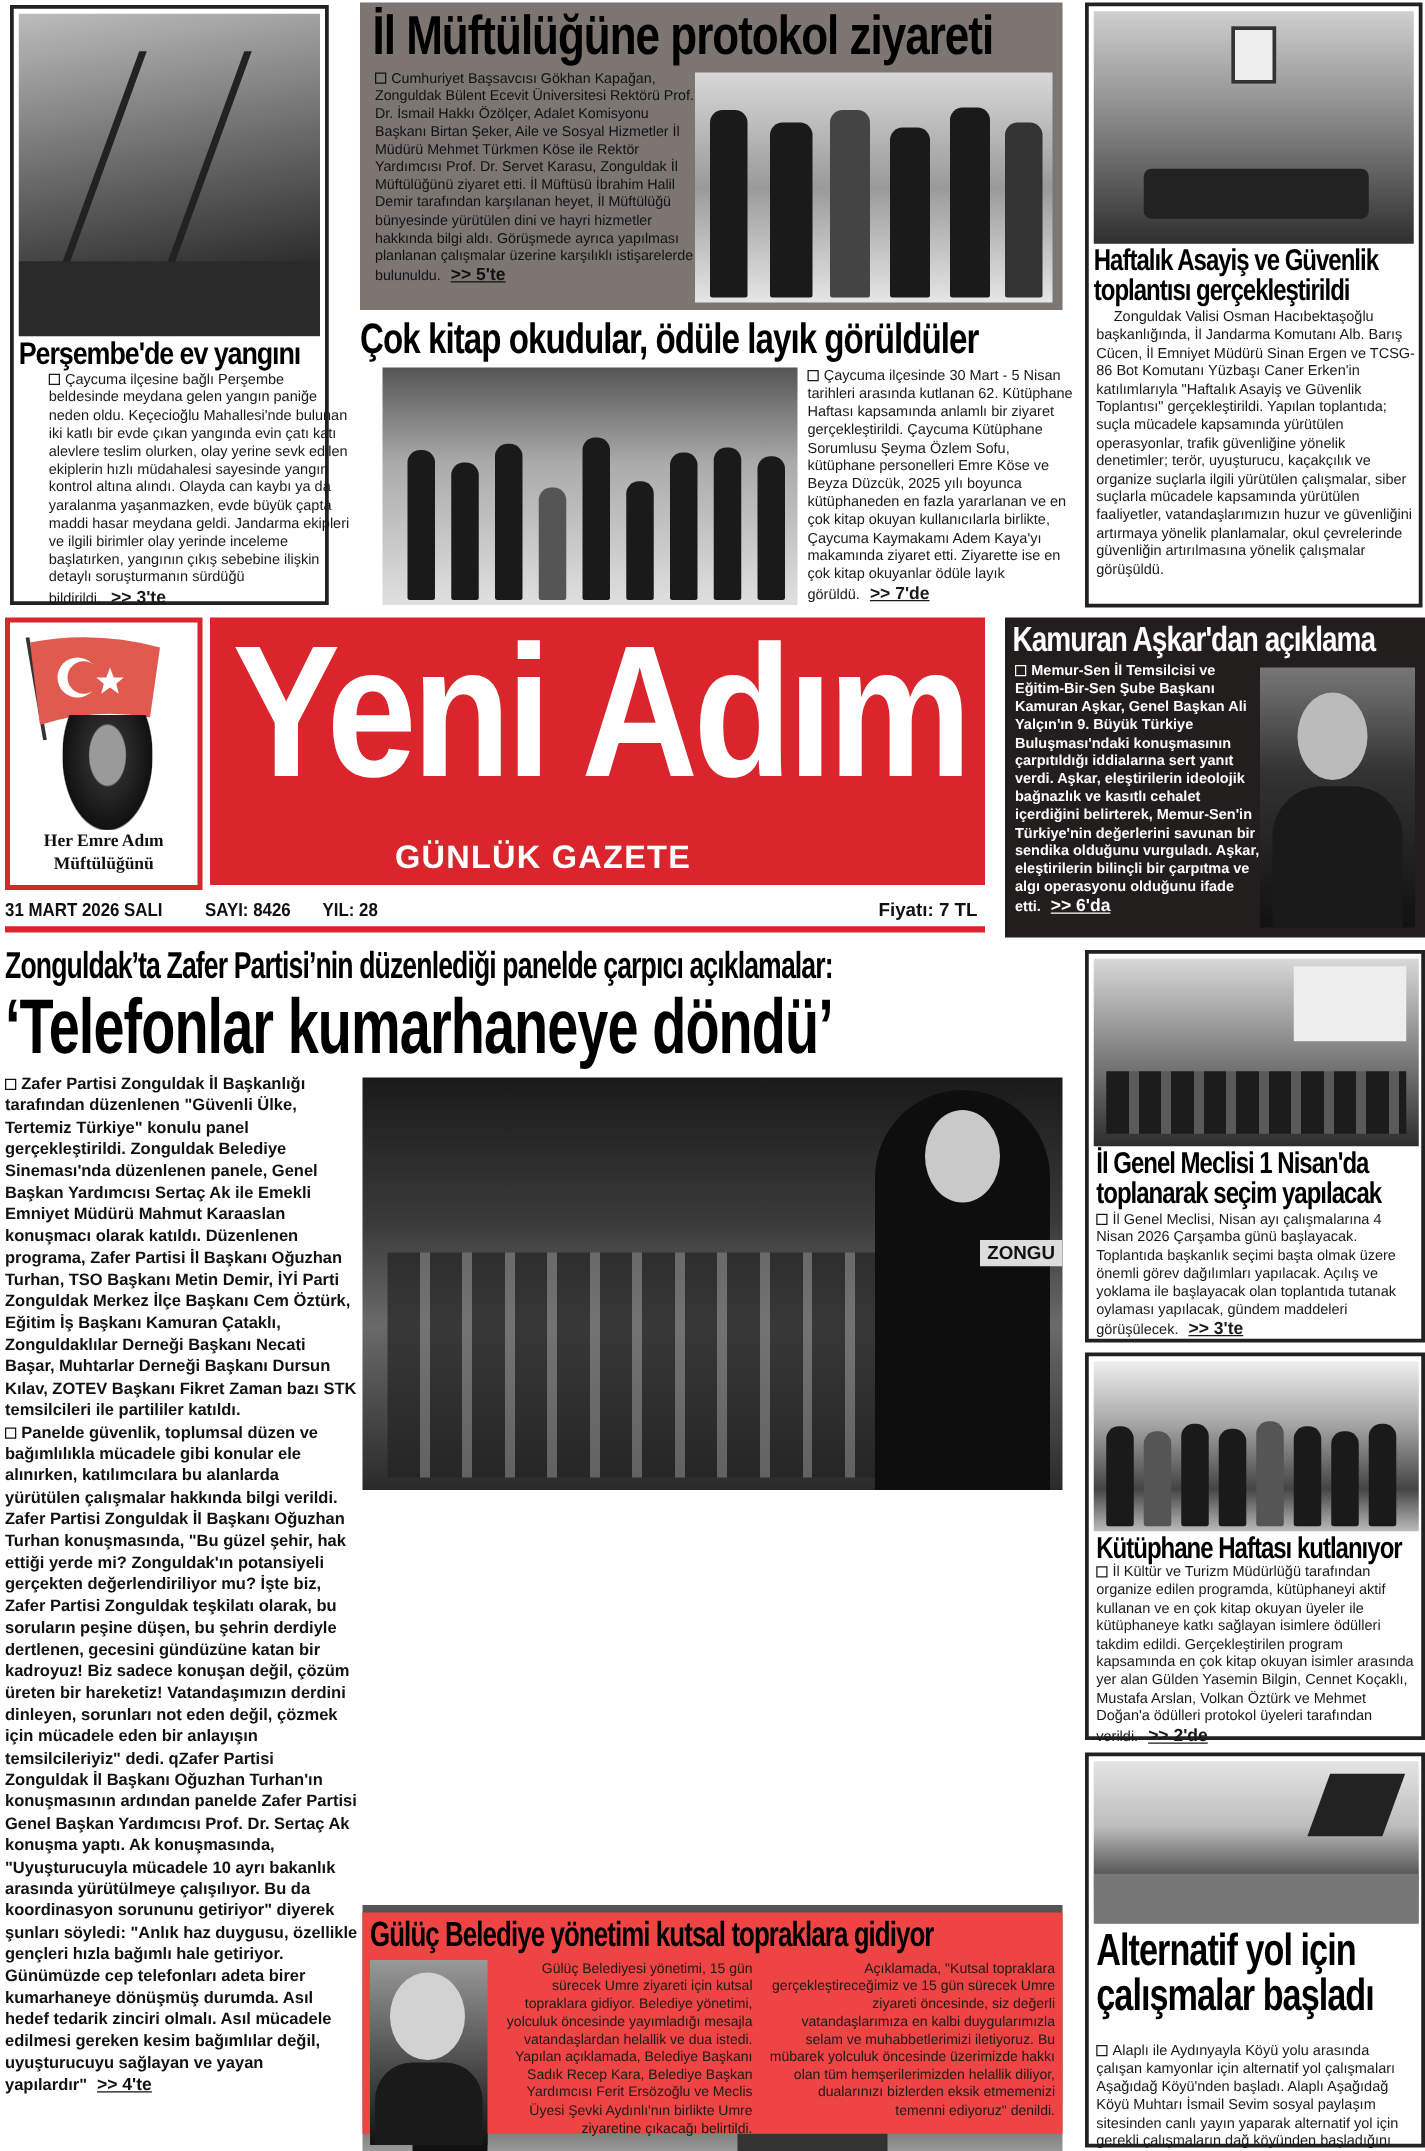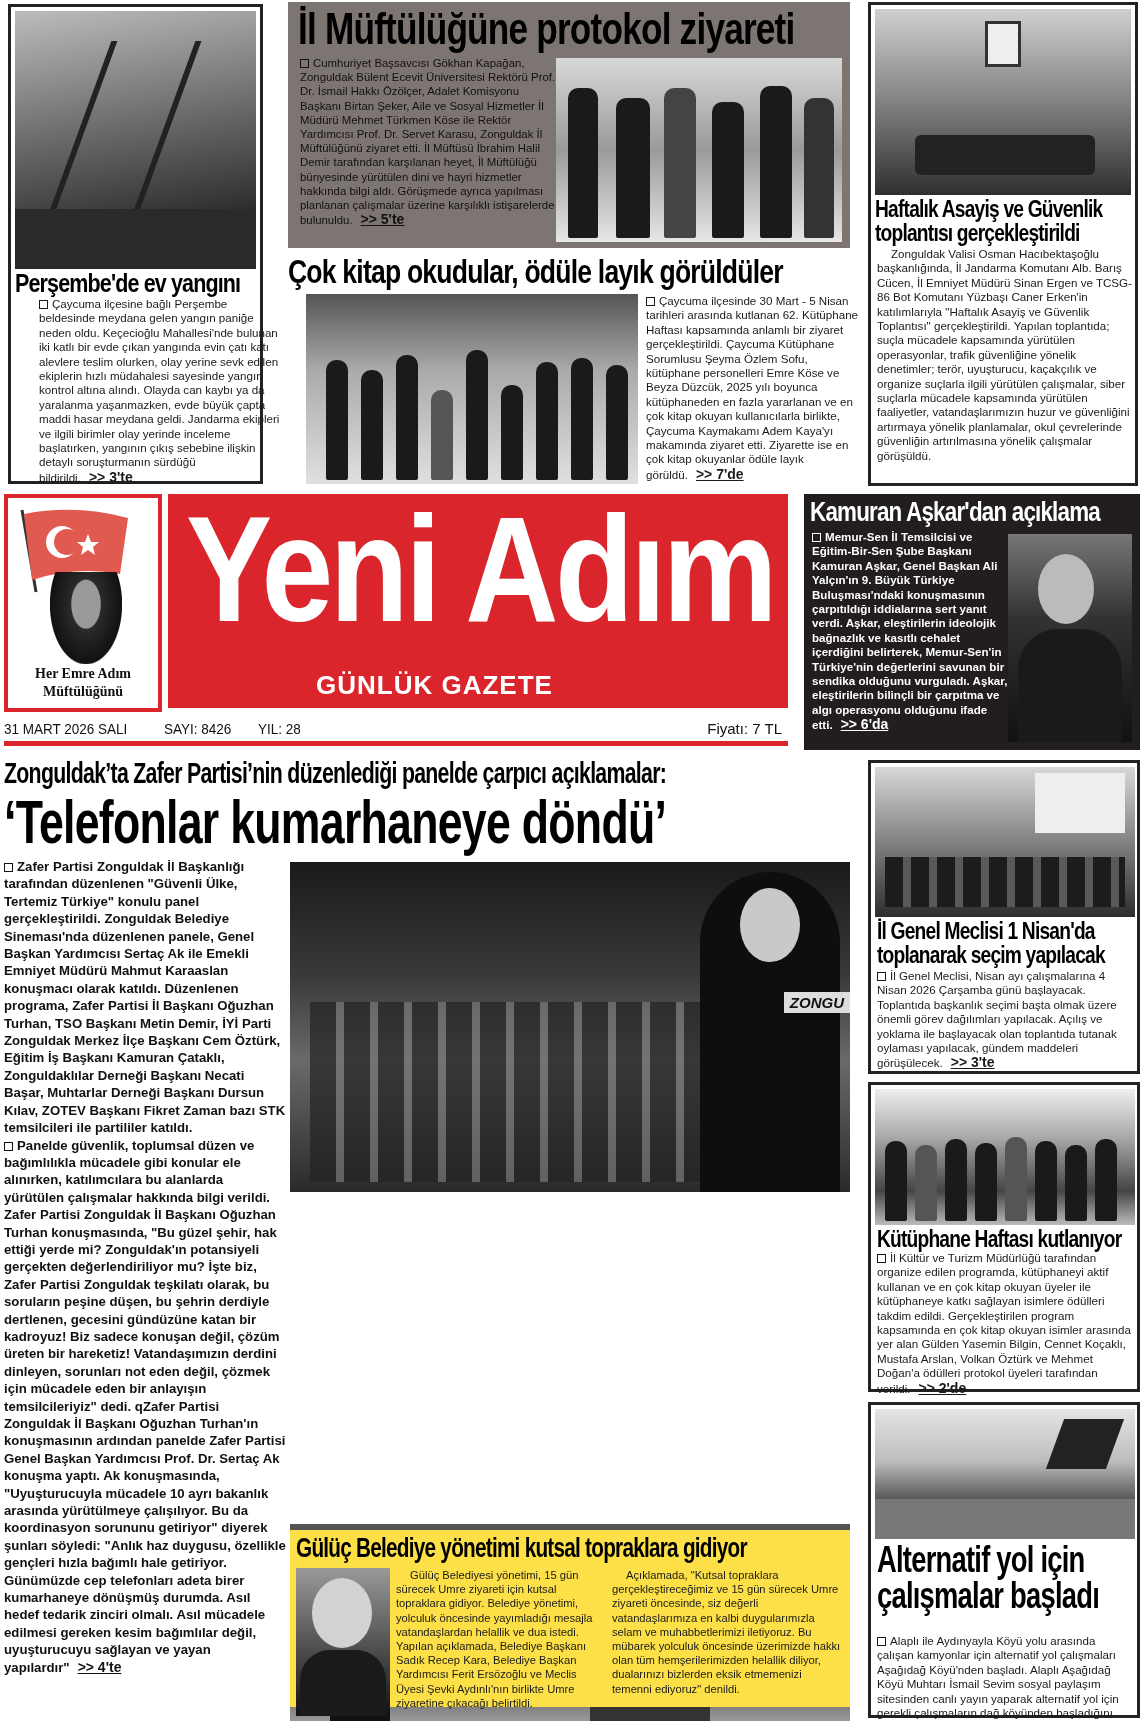--- a/index.html
+++ b/index.html
@@ -83,21 +83,21 @@
   <div style="position:absolute;left:42px;top:74px;width:72px;height:92px;background:radial-gradient(ellipse at 50% 35%,#9a9a9a 0 28%,#2a2a2a 30%,#111 70%,transparent 72%);"></div>
   <div style="position:absolute;left:0;width:100%;top:168px;text-align:center;font-family:'Liberation Serif',serif;font-weight:bold;font-size:14px;">Her Emre Adım</div>
   <div style="position:absolute;left:0;width:100%;top:186px;text-align:center;font-family:'Liberation Serif',serif;font-weight:bold;font-size:14px;">Müftülüğünü</div>
 </div>
 
 <div class="abs" style="left:168px;top:494px;width:620px;height:214px;background:#d9252b;">
   <div style="position:absolute;left:18px;top:-10px;font-family:'Liberation Sans',sans-serif;font-weight:bold;color:#fff;font-size:150px;line-height:170px;letter-spacing:-4px;transform:scaleX(0.86);transform-origin:left top;white-space:nowrap;">Yeni Adım</div>
   <div style="position:absolute;left:148px;top:176px;font-weight:bold;color:#fff;font-size:26px;letter-spacing:1px;">GÜNLÜK GAZETE</div>
 </div>
 
-<div class="abs" style="left:4px;top:716px;width:784px;height:30px;border-bottom:5px solid #d9252b;font-weight:normal;font-size:15px;">
+<div class="abs" style="left:4px;top:716px;width:784px;height:30px;border-bottom:5px solid #d9252b;font-weight:bold;font-size:15px;">
   <span style="position:absolute;left:0;top:4px;transform:scaleX(0.9);transform-origin:left;white-space:nowrap;">31 MART 2026 SALI</span>
   <span style="position:absolute;left:160px;top:4px;transform:scaleX(0.9);transform-origin:left;white-space:nowrap;">SAYI: 8426</span>
   <span style="position:absolute;left:254px;top:4px;transform:scaleX(0.9);transform-origin:left;white-space:nowrap;">YIL: 28</span>
   <span style="position:absolute;right:6px;top:4px;white-space:nowrap;">Fiyatı: 7 TL</span>
 </div>
 
 <div class="abs" style="left:804px;top:494px;width:336px;height:256px;background:#221e1d;">
   <div class="hl abs" style="left:6px;top:2px;font-size:28px;color:#fff;transform:scaleX(0.80);">Kamuran Aşkar'dan açıklama</div>
   <div class="txt b abs" style="left:8px;top:36px;width:196px;color:#fff;font-size:11.6px;line-height:14.4px;">
     <span class="sq" style="border-color:#fff"></span><span>Memur-Sen İl Temsilcisi ve Eğitim-Bir-Sen Şube Başkanı Kamuran Aşkar, Genel Başkan Ali Yalçın'ın 9. Büyük Türkiye Buluşması'ndaki konuşmasının çarpıtıldığı iddialarına sert yanıt verdi. Aşkar, eleştirilerin ideolojik bağnazlık ve kasıtlı cehalet içerdiğini belirterek, Memur-Sen'in Türkiye'nin değerlerini savunan bir sendika olduğunu vurguladı. Aşkar, eleştirilerin bilinçli bir çarpıtma ve algı operasyonu olduğunu ifade etti.</span><span class="more" style="color:#fff">&gt;&gt; 6'da</span>
@@ -109,21 +109,21 @@
 </div>
 
 <div class="hl abs" style="left:4px;top:756px;font-size:30px;transform:scaleX(0.71);">Zonguldak’ta Zafer Partisi’nin düzenlediği panelde çarpıcı açıklamalar:</div>
 <div class="hl abs" style="left:4px;top:786px;font-size:62px;transform:scaleX(0.72);">‘Telefonlar kumarhaneye döndü’</div>
 
 <div class="txt b abs" style="left:4px;top:858px;width:282px;font-size:13.2px;line-height:17.4px;color:#111;">
   <p><span class="sq"></span><span>Zafer Partisi Zonguldak İl Başkanlığı tarafından düzenlenen "Güvenli Ülke, Tertemiz Türkiye" konulu panel gerçekleştirildi. Zonguldak Belediye Sineması'nda düzenlenen panele, Genel Başkan Yardımcısı Sertaç Ak ile Emekli Emniyet Müdürü Mahmut Karaaslan konuşmacı olarak katıldı. Düzenlenen programa, Zafer Partisi İl Başkanı Oğuzhan Turhan, TSO Başkanı Metin Demir, İYİ Parti Zonguldak Merkez İlçe Başkanı Cem Öztürk, Eğitim İş Başkanı Kamuran Çataklı,  Zonguldaklılar Derneği Başkanı Necati Başar, Muhtarlar Derneği Başkanı Dursun Kılav, ZOTEV Başkanı Fikret Zaman bazı STK temsilcileri ile partililer katıldı.</span></p>
   <p><span class="sq"></span><span>Panelde güvenlik, toplumsal düzen ve bağımlılıkla mücadele gibi konular ele alınırken, katılımcılara bu alanlarda yürütülen çalışmalar hakkında bilgi verildi. Zafer Partisi Zonguldak İl Başkanı Oğuzhan Turhan konuşmasında, "Bu güzel şehir, hak ettiği yerde mi? Zonguldak'ın potansiyeli gerçekten değerlendiriliyor mu? İşte biz, Zafer Partisi Zonguldak teşkilatı olarak, bu soruların peşine düşen, bu şehrin derdiyle dertlenen, gecesini gündüzüne katan bir kadroyuz! Biz sadece konuşan değil, çözüm üreten bir hareketiz! Vatandaşımızın derdini dinleyen, sorunları not eden değil, çözmek için mücadele eden bir anlayışın temsilcileriyiz" dedi. qZafer Partisi Zonguldak İl Başkanı Oğuzhan Turhan'ın konuşmasının ardından panelde Zafer Partisi Genel Başkan Yardımcısı Prof. Dr. Sertaç Ak konuşma yaptı. Ak konuşmasında, "Uyuşturucuyla mücadele 10 ayrı bakanlık arasında yürütülmeye çalışılıyor. Bu da koordinasyon sorununu getiriyor" diyerek şunları söyledi: "Anlık haz duygusu, özellikle gençleri hızla bağımlı hale getiriyor. Günümüzde cep telefonları adeta birer kumarhaneye dönüşmüş durumda. Asıl hedef tedarik zinciri olmalı. Asıl mücadele edilmesi gereken kesim bağımlılar değil, uyuşturucuyu sağlayan ve yayan yapılardır"</span><span class="more">&gt;&gt; 4'te</span></p>
 </div>
 
-<div class="photo abs" style="left:290px;top:862px;width:560px;height:330px;background:linear-gradient(180deg,#1a1a1a,#3a3a3a 35%,#6a6a6a 60%,#2a2a2a);font-style:italic;">
+<div class="photo abs" style="left:290px;top:862px;width:560px;height:330px;background:linear-gradient(180deg,#1a1a1a,#3a3a3a 35%,#6a6a6a 60%,#2a2a2a);">
   <div style="position:absolute;left:20px;top:140px;width:420px;height:180px;background:repeating-linear-gradient(90deg,#222 0 26px,#777 26px 34px);opacity:.7;"></div>
   <div style="position:absolute;right:10px;top:10px;width:140px;height:320px;background:#0e0e0e;border-radius:70px 70px 0 0;"></div>
   <div style="position:absolute;right:50px;top:26px;width:60px;height:74px;border-radius:50%;background:#c9c9c9;"></div>
   <div style="position:absolute;right:0;top:130px;background:#ddd;color:#111;font-weight:bold;font-size:15px;padding:2px 6px;">ZONGU</div>
 </div>
 
 <div class="photo abs" style="left:290px;top:1194px;width:560px;height:330px;background:linear-gradient(180deg,#555,#2a2a2a 40%,#d4d4d4 70%,#9a9a9a);">
   <div style="position:absolute;left:10px;top:20px;font-size:26px;color:#ddd;font-weight:bold;">al Kumar Gerçeği</div>
   <div style="position:absolute;left:40px;top:80px;width:60px;height:200px;background:#111;border-radius:30px 30px 4px 4px;"></div>
   <div style="position:absolute;left:52px;top:60px;width:34px;height:42px;border-radius:50%;background:#bbb;"></div>
@@ -165,21 +165,21 @@
     <div style="position:absolute;right:20px;top:10px;width:60px;height:50px;background:#222;transform:skewX(-20deg);"></div>
     <div style="position:absolute;left:0;bottom:0;width:100%;height:40px;background:#777;"></div>
   </div>
   <div class="hl abs" style="left:6px;top:134px;font-size:36px;transform:scaleX(0.76);">Alternatif yol için</div>
   <div class="hl abs" style="left:6px;top:170px;font-size:36px;transform:scaleX(0.76);">çalışmalar başladı</div>
   <div class="txt abs" style="left:6px;top:212px;width:258px;margin-top:17px;">
     <span class="sq"></span><span>Alaplı ile Aydınyayla Köyü yolu arasında çalışan kamyonlar için alternatif yol çalışmaları Aşağıdağ Köyü'nden başladı. Alaplı Aşağıdağ Köyü Muhtarı İsmail Sevim sosyal paylaşım sitesinden canlı yayın yaparak alternatif yol için gerekli çalışmaların dağ köyünden başladığını söyledi.</span><span class="more">&gt;&gt; 5'te</span>
   </div>
 </div>
 
-<div class="abs" style="left:290px;top:1530px;width:560px;height:177px;background:#fde047;">
+<div class="abs" style="left:290px;top:1530px;width:560px;height:177px;background:#ef4444;text-align:right;">
   <div class="hl abs" style="left:6px;top:2px;font-size:28px;transform:scaleX(0.74);">Gülüç Belediye yönetimi kutsal topraklara gidiyor</div>
   <div class="photo abs" style="left:6px;top:38px;width:94px;height:148px;background:linear-gradient(180deg,#999,#555 50%,#111);">
     <div style="position:absolute;left:16px;top:10px;width:60px;height:70px;border-radius:50%;background:#d2d2d2;"></div>
     <div style="position:absolute;left:4px;top:82px;width:86px;height:66px;border-radius:30px 30px 0 0;background:#1a1a1a;"></div>
   </div>
   <div class="txt abs" style="left:106px;top:38px;width:206px;text-indent:14px;font-size:11.2px;line-height:14.2px;">Gülüç Belediyesi yönetimi, 15 gün sürecek Umre ziyareti için kutsal topraklara gidiyor. Belediye yönetimi, yolculuk öncesinde yayımladığı mesajla vatandaşlardan helallik ve dua istedi. Yapılan açıklamada, Belediye Başkanı Sadık Recep Kara, Belediye Başkan Yardımcısı Ferit Ersözoğlu ve Meclis Üyesi Şevki Aydınlı'nın birlikte Umre ziyaretine çıkacağı belirtildi.</div>
   <div class="txt abs" style="left:322px;top:38px;width:232px;text-indent:14px;font-size:11.2px;line-height:14.2px;">Açıklamada, "Kutsal topraklara gerçekleştireceğimiz ve 15 gün sürecek Umre ziyareti öncesinde, siz değerli vatandaşlarımıza en kalbi duygularımızla selam ve muhabbetlerimizi iletiyoruz. Bu mübarek yolculuk öncesinde üzerimizde hakkı olan tüm hemşerilerimizden helallik diliyor, dualarınızı bizlerden eksik etmemenizi temenni ediyoruz" denildi.</div>
 </div>
 
 </body></html>

